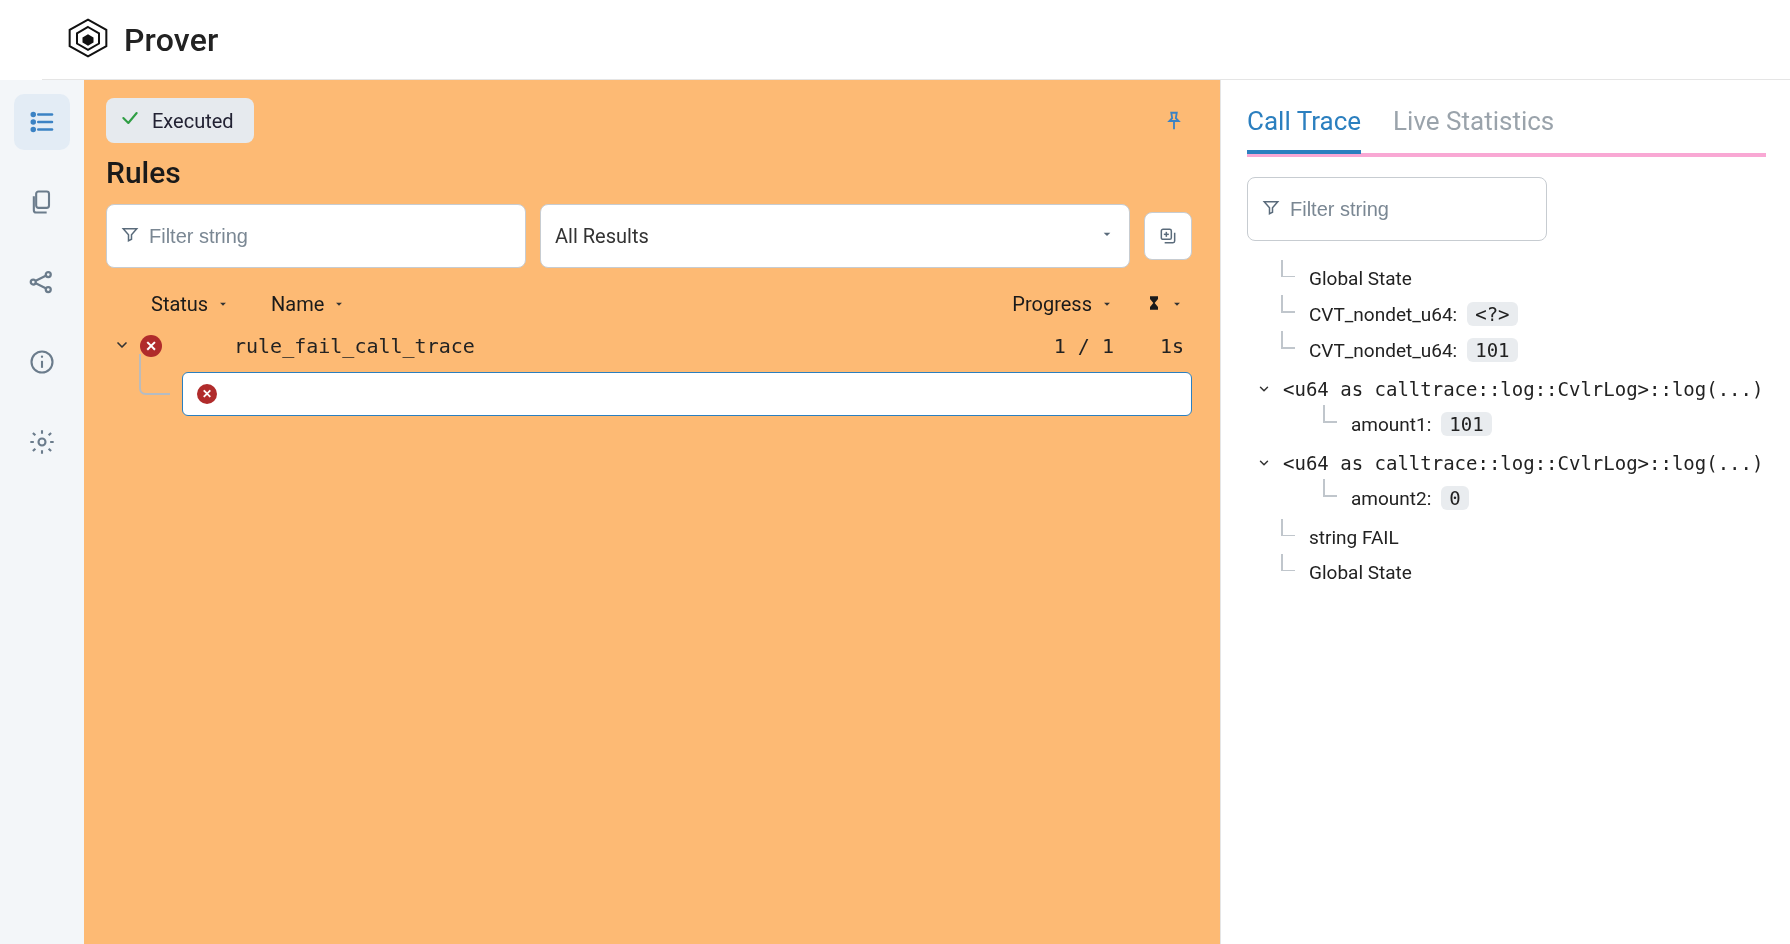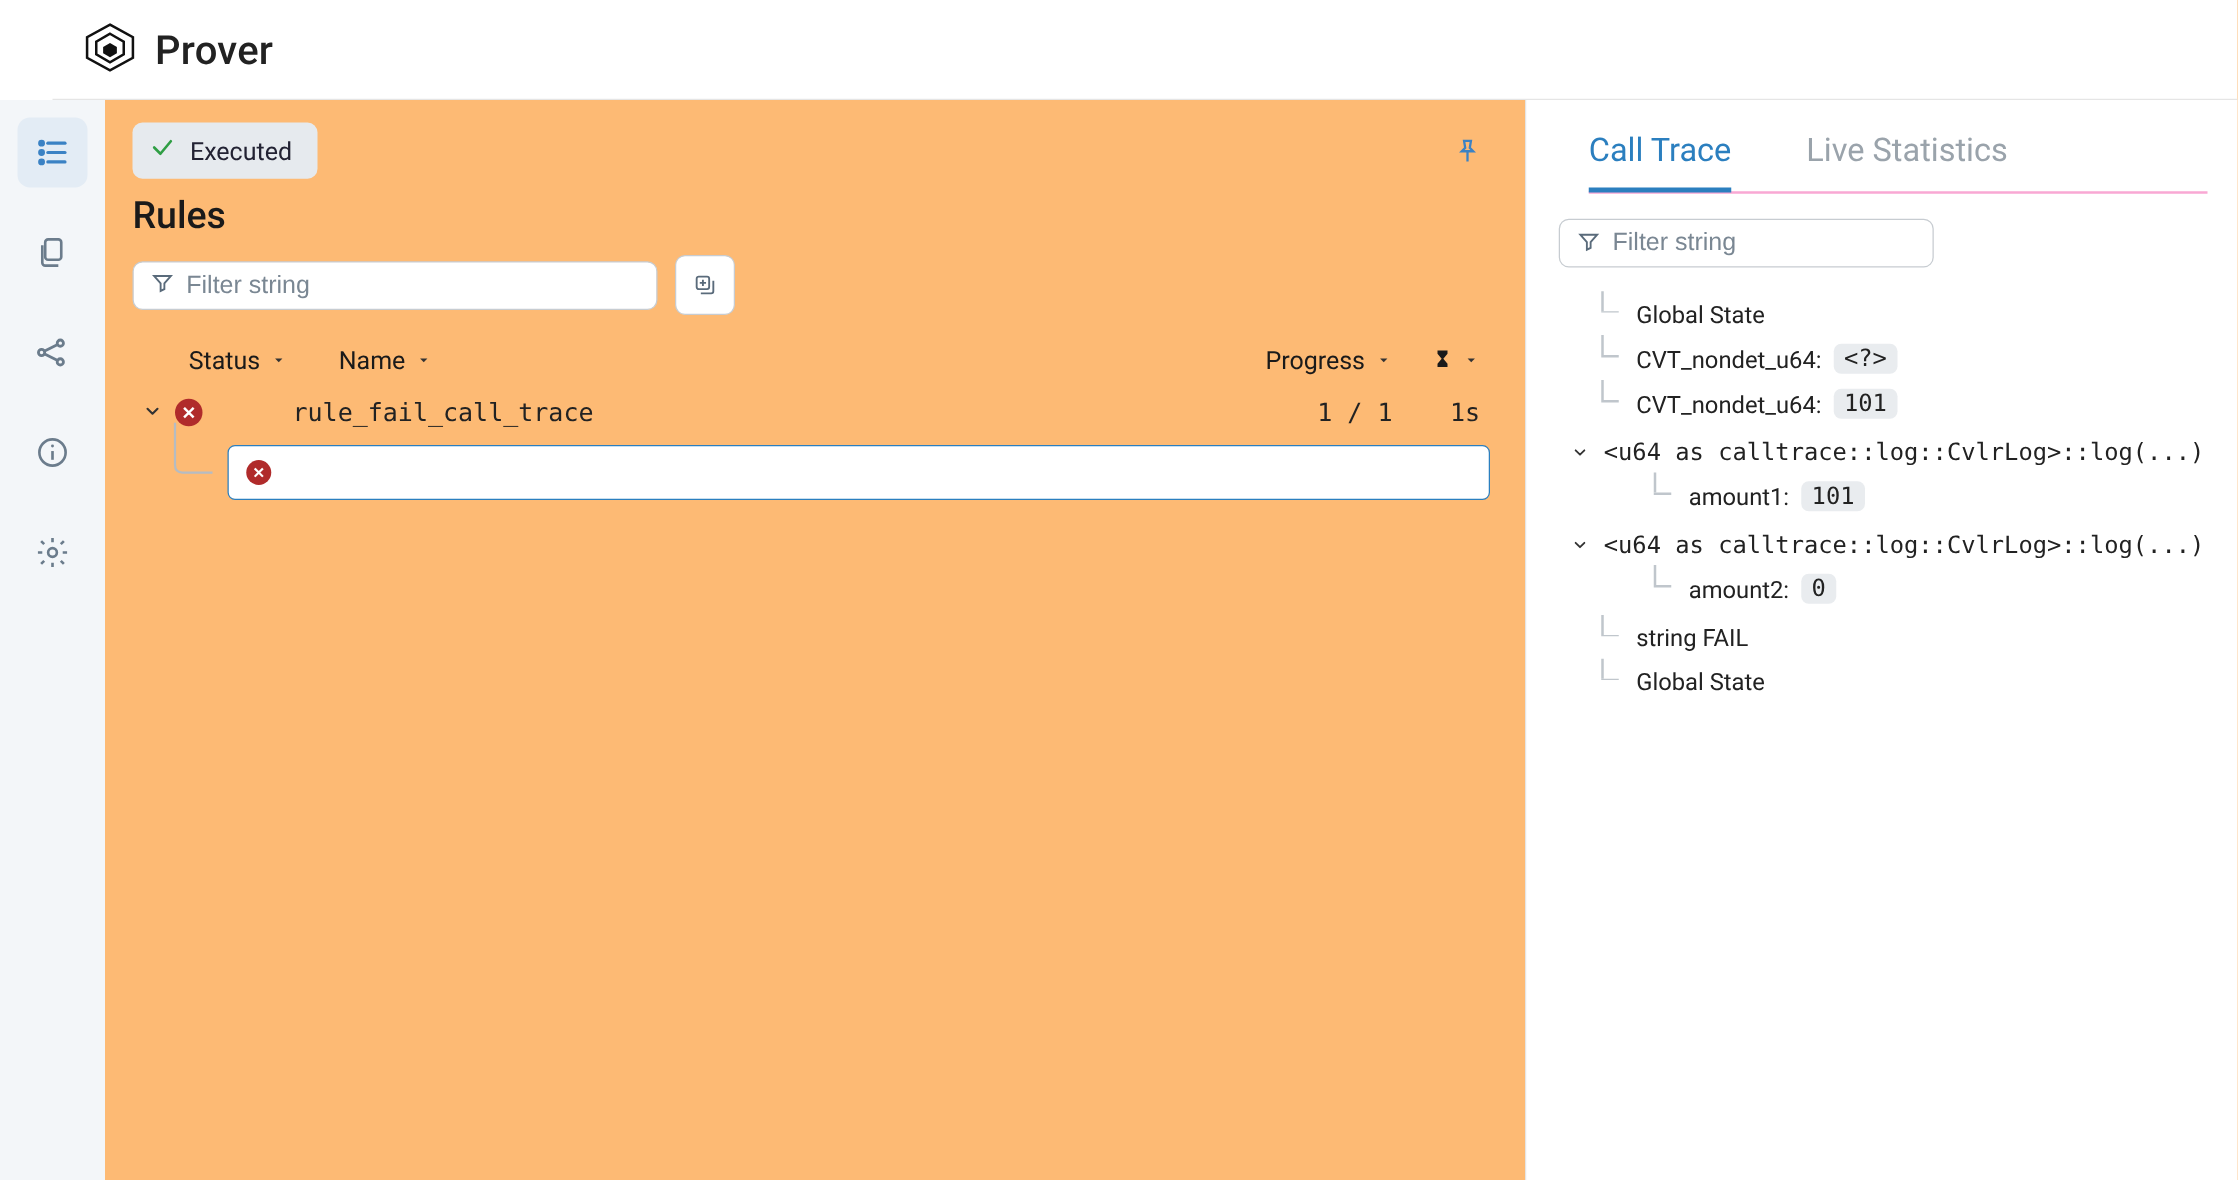--- a/index.html
+++ b/index.html
@@ -55,21 +55,21 @@
     display: inline-flex; align-items: center; gap: 12px;
     color: #223;
     font-size: 20px;
   }
   .exec-badge .check { color: #2f9e44; }
   .pin-btn { color: #3b82c4; width: 36px; height: 36px; display:flex; align-items:center; justify-content:center; cursor:pointer; }
   .section-title { font-size: 30px; font-weight: 500; margin-top: 12px; color: #1a1a1a; }
   .filter-row { display:flex; gap: 14px; align-items:center; margin-top: 14px; }
   .input-wrap {
     background: #fff; border: 1px solid #c7ccd1; border-radius: 8px;
-    display: flex; align-items: center; padding: 0 14px; height: 39px; gap: 10px;
+    display: flex; align-items: center; padding: 0 14px; height: 64px; gap: 10px;
   }
   .input-wrap svg { color: #5a6b7b; }
   .input-wrap input {
     border: none; outline: none; font-size: 20px; color: #333; background: transparent; width: 100%;
   }
   .input-wrap input::placeholder { color: #7a8793; }
   .filter-input { flex: 0 0 420px; }
   .select-results { flex: 1; justify-content: space-between; cursor:pointer; }
   .select-results .caret { color: #5a6b7b; }
   .expand-btn {
@@ -105,21 +105,21 @@
   }
   .fail-small { width:20px; height:20px; border-radius:50%; background:#b02b2b;color:#fff;display:inline-flex;align-items:center;justify-content:center;font-size:12px;font-weight:bold;}
   .right {
     width: 570px;
     border-left: 1px solid #e5e5e5;
     background:#fff;
     padding: 26px 24px 20px 26px;
     display:flex; flex-direction:column;
     min-width: 0;
   }
-  .tabs { display:flex; gap: 60px; border-bottom: 2px solid #f9a8d4; margin-left: 24px; }
+  .tabs { display:flex; gap: 32px; border-bottom: 4px solid #f9a8d4; }
   .tab {
     font-size: 26px; padding-bottom: 14px; color:#9aa3ab; cursor:pointer;
   }
   .tab.active { color:#2b7fbf; border-bottom: 4px solid #2b7fbf; margin-bottom:-1px; }
   .right-filter { margin-top: 20px; width: 300px;}
   .trace-tree { margin-top: 20px; font-size: 19px; }
   .node { display:flex; align-items:center; gap:10px; padding: 6px 0; text-align: center; }
   .node .label { white-space: nowrap; }
   .node .chip {
     background:#e9ecef; border-radius:6px; padding: 1px 8px; font-family: ui-monospace, Menlo, Consolas, monospace;
@@ -221,20 +221,28 @@
 
       <div class="filter-row">
         <div class="input-wrap filter-input">
           <span>
             <svg width="18" height="18" viewBox="0 0 24 24" fill="none" stroke="currentColor" stroke-width="2">
                 <path d="M3 5h18l-7 8v6l-4 2v-8L3 5z"></path>
               </svg>
           </span>
           <input type="text" placeholder="Filter string" style="">
         </div>
+        <div class="input-wrap select-results">
+          <span style="font-size:20px;color:#333;">All Results</span>
+          <span class="caret">
+            <svg width="16" height="16" viewBox="0 0 24 24" fill="currentColor">
+                <path d="M7 10l5 5 5-5z"></path>
+              </svg>
+          </span>
+        </div>
         <div class="expand-btn">
           <svg width="20" height="20" viewBox="0 0 24 24" fill="none" stroke="currentColor" stroke-width="1.8">
               <rect x="4" y="4" width="12" height="12" rx="2"></rect>
               <path d="M8 20h10a2 2 0 0 0 2-2V8"></path>
               <line x1="10" y1="7" x2="10" y2="13"></line>
               <line x1="7" y1="10" x2="13" y2="10"></line>
             </svg>
         </div>
       </div>
 

